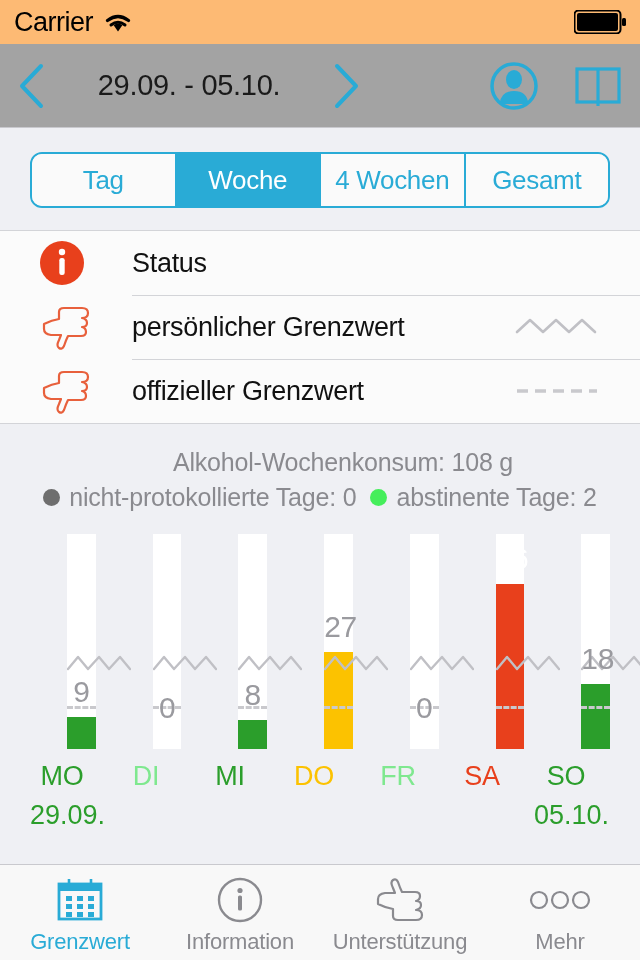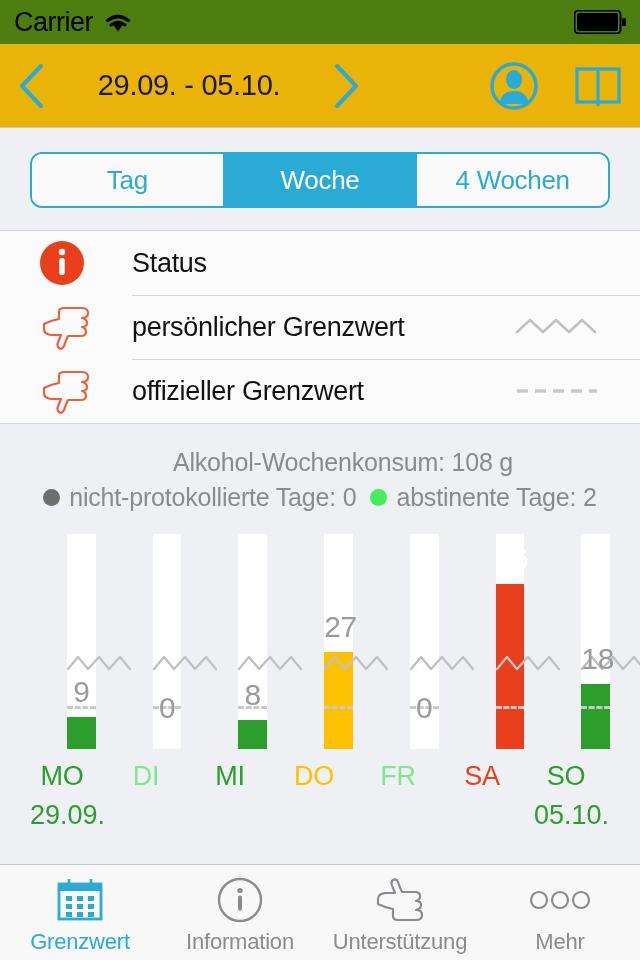--- a/index.html
+++ b/index.html
@@ -5,32 +5,32 @@
   * { box-sizing: border-box; margin: 0; padding: 0; }
   html, body {
     width: 640px; height: 960px;
     font-family: "Liberation Sans", sans-serif;
     background: #eff0f4;
     overflow: hidden;
   }
 
   
   .statusbar {
-    height: 44px; background: #4d7c0f;
+    height: 44px; background: #fdba74;
     display: flex; align-items: center;
     padding: 0 14px;
   }
   .carrier-text { font-size: 27px; color: #000; letter-spacing: -0.5px; }
   .wifi-icon { margin-left: 10px; display: flex; align-items: center; }
   .statusbar-spacer { flex: 1; }
   .battery-icon { display: flex; align-items: center; }
 
   
   .navbar {
-    height: 84px; background: #eab308;
+    height: 84px; background: #a3a3a3;
     border-bottom: 1px solid #c9c9ce;
     display: flex; align-items: center;
     position: relative;
   }
   .nav-arrow {
     width: 64px; display: flex; align-items: center; justify-content: center;
     cursor: pointer;
   }
   .nav-title {
     font-size: 29px; color: #1a1a1a; letter-spacing: -0.3px;
@@ -187,20 +187,21 @@
       </svg>
     </div>
   </div>
 </div>
 
 <div class="segment-wrap">
   <div class="segmented">
     <div class="segment">Tag</div>
     <div class="segment active">Woche</div>
     <div class="segment">4 Wochen</div>
+    <div class="segment">Gesamt</div>
   </div>
 </div>
 
 <div class="legend-list">
 
   <div class="legend-row">
     <span class="legend-icon">
       <svg width="48" height="48" viewBox="0 0 48 48">
         <circle cx="24" cy="24" r="22" fill="#e8401c"></circle>
         <circle cx="24" cy="13" r="3.2" fill="#fff"></circle>

